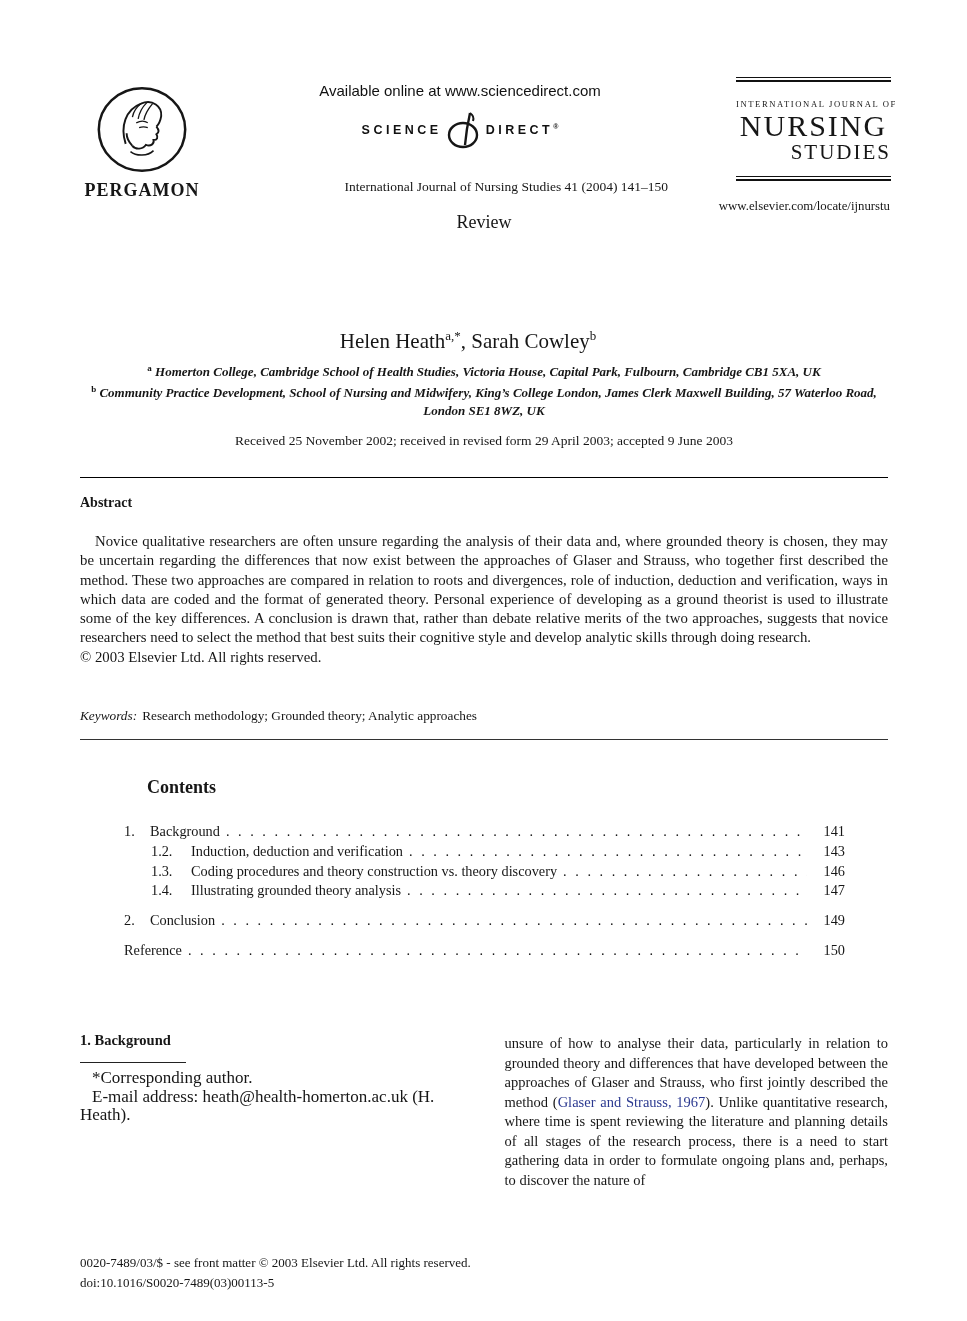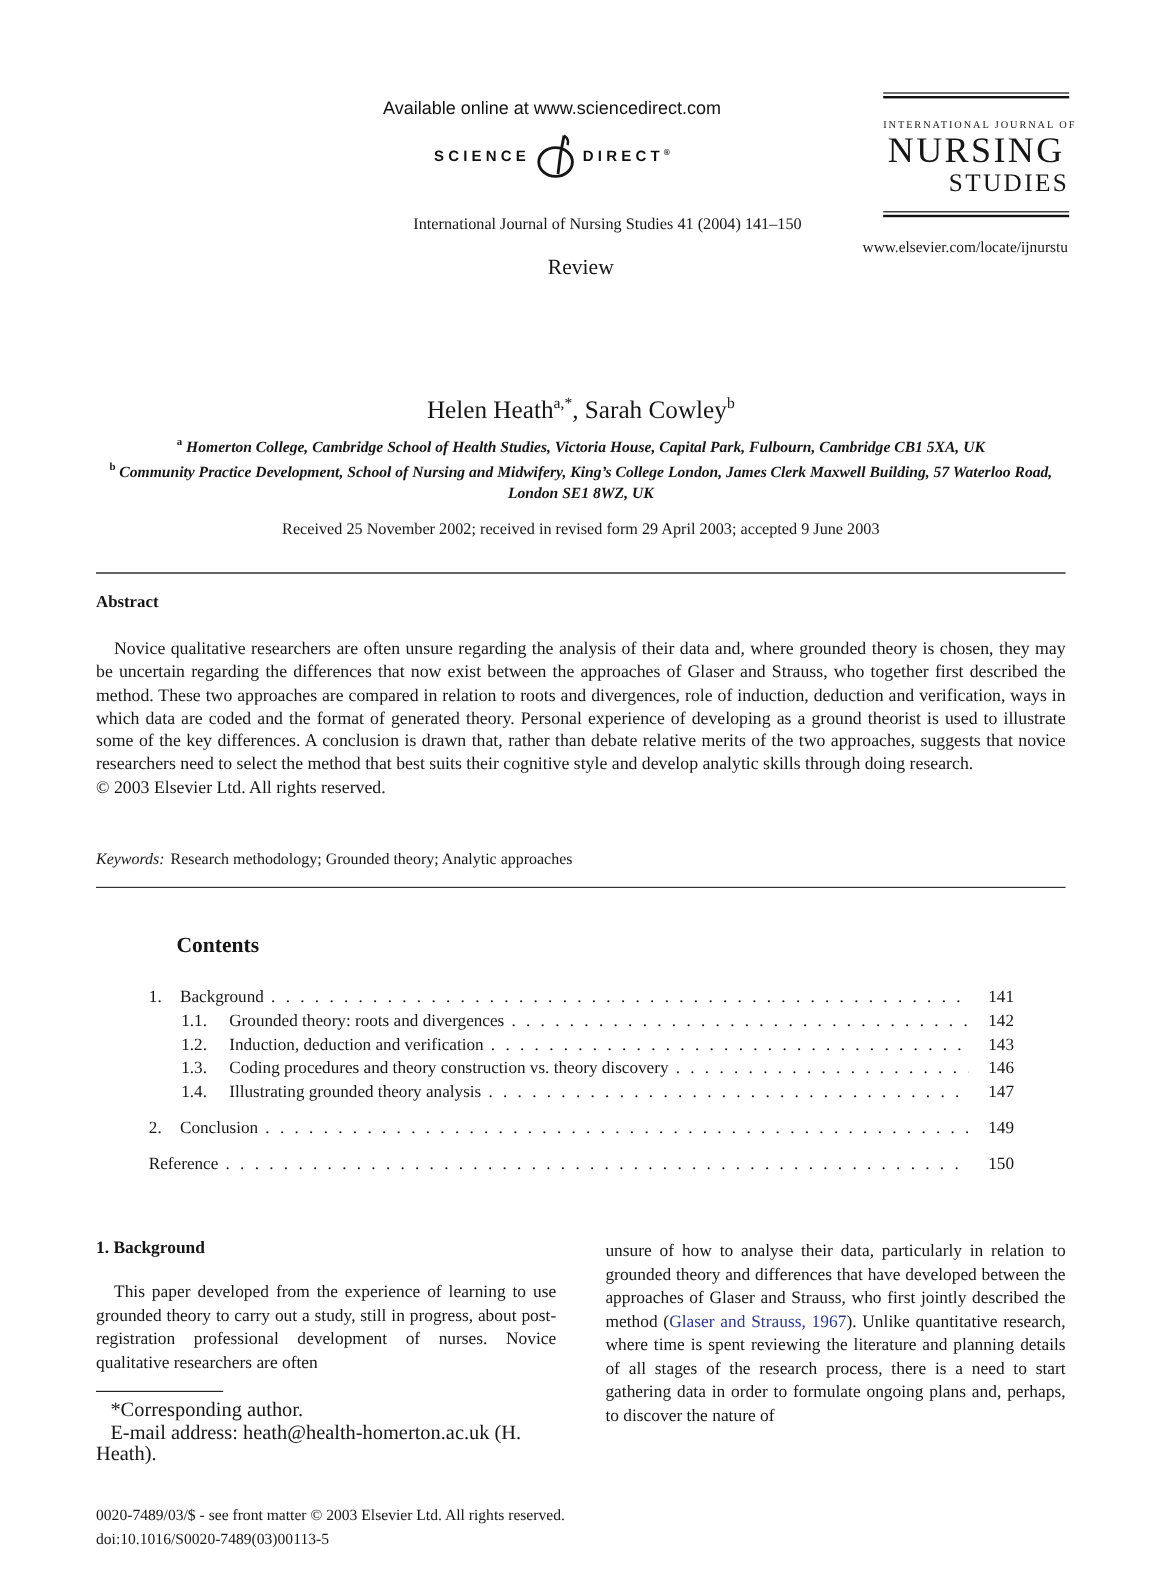--- a/index.html
+++ b/index.html
@@ -24,21 +24,21 @@
   .rule-double { height:5px; border-top:1.2px solid #111; border-bottom:2.2px solid #111; }
   .np-top { margin-top:17px; font-size:8.6px; letter-spacing:1.6px; text-align:center; white-space:nowrap; }
   .np-main { font-size:30px; letter-spacing:2px; text-align:center; line-height:30px; margin-top:2px; }
   .np-sub { font-size:21px; letter-spacing:2px; text-align:right; line-height:22px; }
   .np-bottom { margin-top:13px; }
   .journal-url { position:absolute; right:77px; top:199px; font-size:12.8px; }
 
   
   .review-label { position:absolute; left:80px; top:212px; width:808px; text-align:center; font-size:18px; }
   .article-title { position:absolute; left:80px; top:243px; width:808px; text-align:center; font-size:28px; line-height:37px; }
-  .authors { position:absolute; left:80px; top:328px; width:808px; text-align:center; font-size:21px; }
+  .authors { position:absolute; left:64px; top:328px; width:808px; text-align:center; font-size:21px; }
   .authors sup { font-size:13px; }
   .affiliations { position:absolute; left:88px; top:360px; width:792px; text-align:center; font-style:italic; font-size:13px; line-height:17.5px;font-weight:bold; }
   .affiliations sup { font-style:normal; font-size:9px; }
   .received-line { position:absolute; left:80px; top:433px; width:808px; text-align:center; font-size:13.5px; }
 
   .rule-1 { position:absolute; left:80px; top:477px; width:808px; border-top:1.6px solid #000; }
   .rule-2 { position:absolute; left:80px; top:739px; width:808px; border-top:1.6px solid #333; }
 
   
   .abstract { position:absolute; left:80px; top:495px; width:808px; }
@@ -76,20 +76,32 @@
   .email-label { }
 
   
   .page-footer { position:absolute; left:80px; top:1236px; width:560px; font-size:13px; line-height:19.5px;margin-top:17px; }
 </style>
 </head>
 <body>
 
 <div id="page">
 
+  <div class="pergamon-block">
+    <svg width="96" height="92" viewBox="0 0 100 95">
+      <ellipse cx="50" cy="47" rx="45" ry="43" fill="none" stroke="#161616" stroke-width="2.6"></ellipse>
+      <path d="M33 62 C27 44 33 26 49 20 C61 15 71 23 70 33 C69 39 66 43 65 44" fill="none" stroke="#161616" stroke-width="2"></path>
+      <path d="M65 44 C68 47.5 68 50 65 52 C67 55 66 58 62 58 C63 62 59 65 54 63 C51 68 43 68 40 64" fill="none" stroke="#161616" stroke-width="2"></path>
+      <path d="M40 64 C36 60 34 56 34 51" fill="none" stroke="#161616" stroke-width="2"></path>
+      <path d="M49 20 C44 24 41 29 40 34 M55 19 C50 24 47 30 46 36 M61 20 C56 26 53 31 52 37" fill="none" stroke="#161616" stroke-width="1.4"></path>
+      <path d="M44 40 C48 38 53 38 56 40 M47 45 C50 44 53 44 56 45" fill="none" stroke="#161616" stroke-width="1.4"></path>
+      <path d="M38 70 C44 75 56 75 62 69" fill="none" stroke="#161616" stroke-width="1.6"></path>
+    </svg>
+    <div class="publisher-name">PERGAMON</div>
+  </div>
 
   <div class="header-center">
     <div class="available-online">Available online at www.sciencedirect.com</div>
     <div class="sd-logo">
       <span class="sd-word">SCIENCE</span>
       <svg class="sd-glyph" width="40" height="44" viewBox="0 0 40 44">
         <ellipse cx="19" cy="27" rx="14" ry="12" fill="none" stroke="#161616" stroke-width="2.4"></ellipse>
         <path d="M26 5 C24 14 22 26 21 37" fill="none" stroke="#161616" stroke-width="2.4"></path>
         <path d="M26 5 C29 7 30 10 29 13" fill="none" stroke="#161616" stroke-width="2"></path>
       </svg>
@@ -139,26 +151,20 @@
     <div class="contents-heading">Contents</div>
     <div class="toc">
 
       <div class="toc-row lvl0">
         <span class="toc-num">1.</span>
         <span class="toc-label">Background</span>
         <span class="toc-leader"></span>
         <span class="toc-page">141</span>
       </div>
 
-      <div class="toc-row lvl1">
-        <span class="toc-num">1.1.</span>
-        <span class="toc-label">Grounded theory: roots and divergences</span>
-        <span class="toc-leader"></span>
-        <span class="toc-page">142</span>
-      </div>
 
       <div class="toc-row lvl1">
         <span class="toc-num">1.2.</span>
         <span class="toc-label">Induction, deduction and verification</span>
         <span class="toc-leader"></span>
         <span class="toc-page">143</span>
       </div>
 
       <div class="toc-row lvl1">
         <span class="toc-num">1.3.</span>
@@ -186,21 +192,20 @@
         <span class="toc-leader"></span>
         <span class="toc-page">150</span>
       </div>
 
     </div>
   </div>
 
   <div class="columns">
     <div class="col">
       <div class="section-heading">1. Background</div>
-      <p class="body-par">This paper developed from the experience of learning to use grounded theory to carry out a study, still in progress, about post-registration professional development of nurses. Novice qualitative researchers are often</p>
       <div class="footnote">
         <div class="footnote-rule"></div>
         <div class="footnote-text">
           <div class="footnote-line">*Corresponding author.</div>
           <div class="footnote-line"><span class="email-label">E-mail address:</span> <span>heath@health-homerton.ac.uk (H. Heath).</span></div>
         </div>
       </div>
     </div>
     <div class="col">
       <p class="body-par no-indent"><span>unsure of how to analyse their data, particularly in relation to grounded theory and differences that have developed between the approaches of Glaser and Strauss, who first jointly described the method (</span><span class="citation-link">Glaser and Strauss, 1967</span><span>). Unlike quantitative research, where time is spent reviewing the literature and planning details of all stages of the research process, there is a need to start gathering data in order to formulate ongoing plans and, perhaps, to discover the nature of</span></p>

